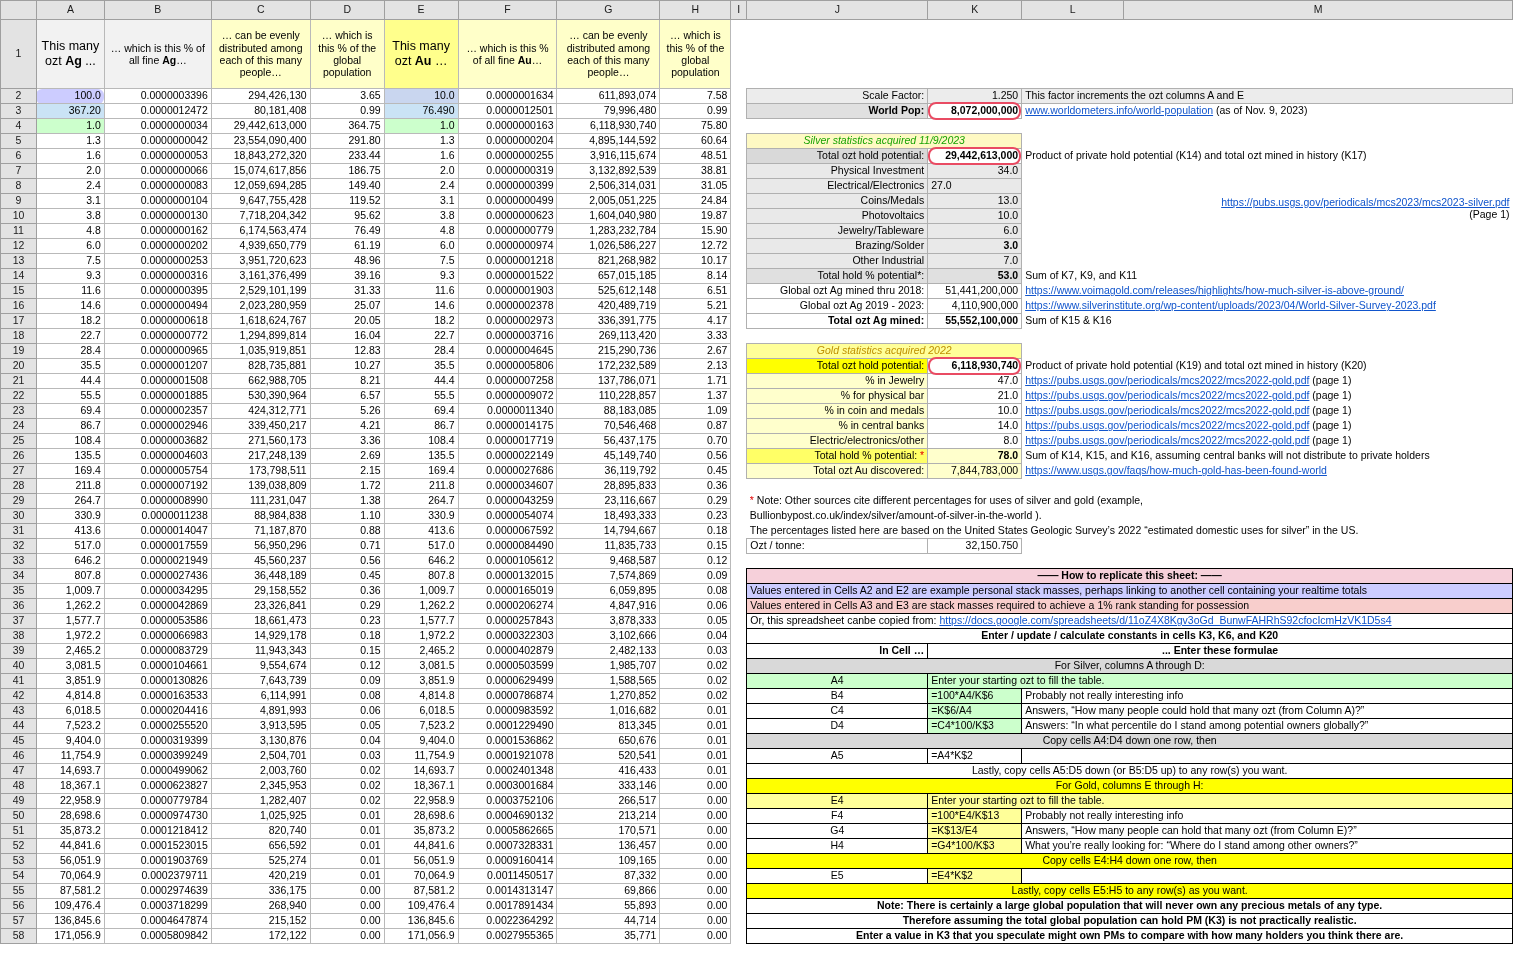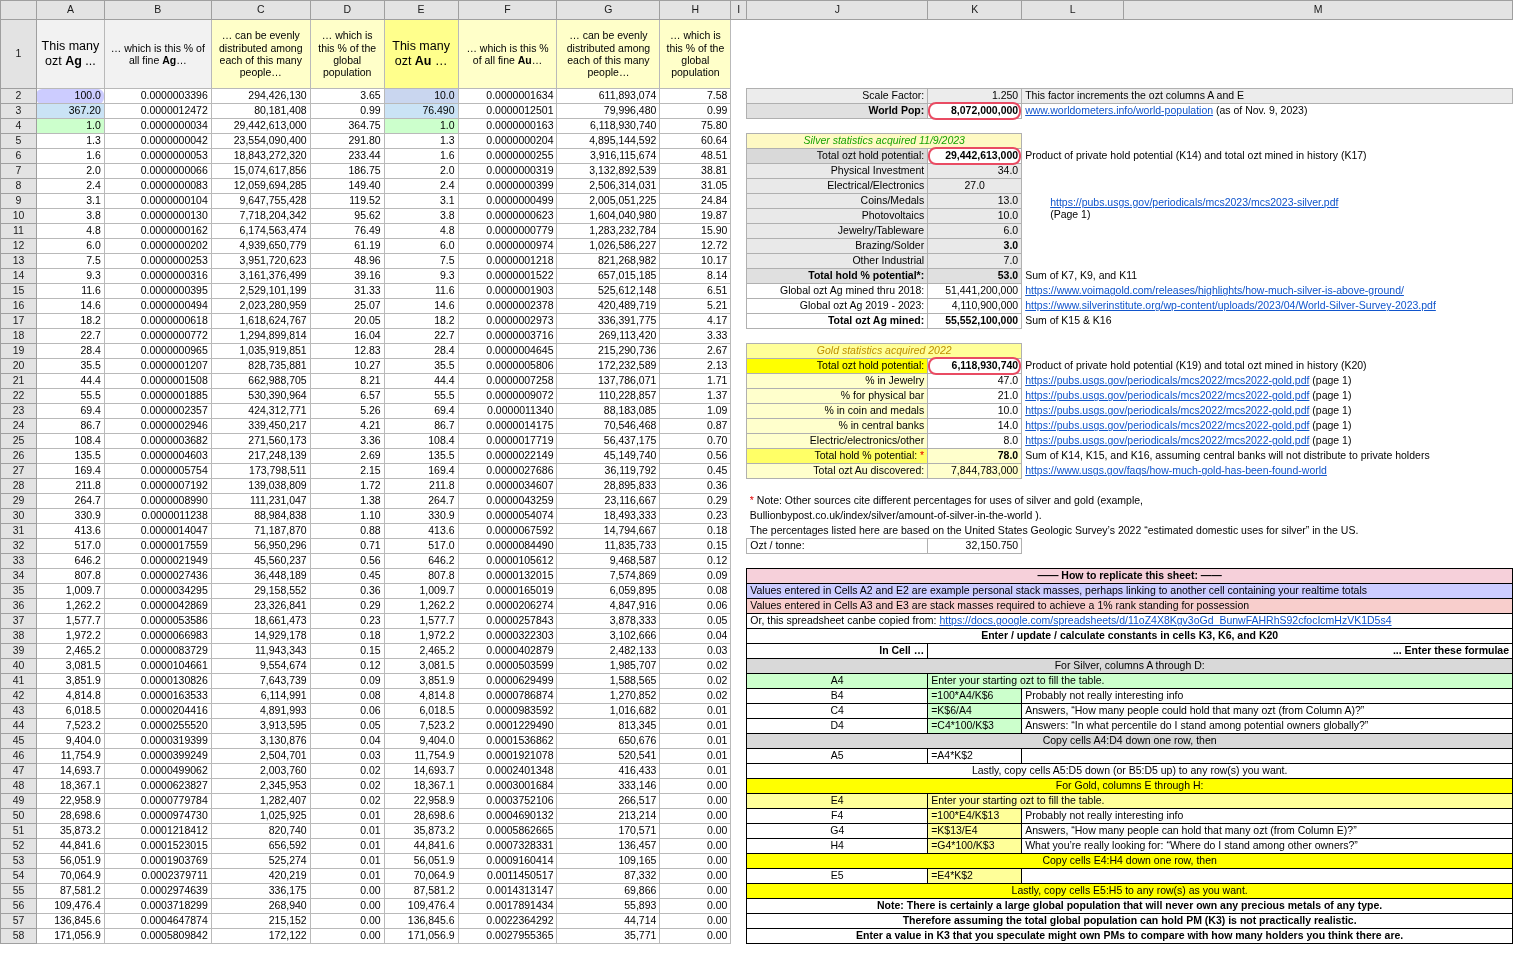--- a/index.html
+++ b/index.html
@@ -182,38 +182,38 @@
           <td class="gcell">2.4</td>
           <td class="gcell">0.0000000083</td>
           <td class="gcell">12,059,694,285</td>
           <td class="gcell">149.40</td>
           <td class="gcell">2.4</td>
           <td class="gcell">0.0000000399</td>
           <td class="gcell">2,506,314,031</td>
           <td class="gcell">31.05</td>
           <td class="blank"></td>
           <td class="rp bd-g" style="text-align: right; background: rgb(233, 233, 233);">Electrical/Electronics</td>
-          <td class="rp bd-g" style="text-align: center; background: rgb(233, 233, 233);">27.0</td>
+          <td class="rp bd-g" style="text-align: left; background: rgb(233, 233, 233);">27.0</td>
           <td class="blank"></td>
           <td class="blank"></td>
         </tr>
         <tr>
           <td class="rowhead">9</td>
           <td class="gcell">3.1</td>
           <td class="gcell">0.0000000104</td>
           <td class="gcell">9,647,755,428</td>
           <td class="gcell">119.52</td>
           <td class="gcell">3.1</td>
           <td class="gcell">0.0000000499</td>
           <td class="gcell">2,005,051,225</td>
           <td class="gcell">24.84</td>
           <td class="blank"></td>
           <td class="rp bd-g" style="text-align: right; background: rgb(233, 233, 233);">Coins/Medals</td>
           <td class="rp bd-g" style="text-align: right; background: rgb(233, 233, 233);">13.0</td>
-          <td class="rp" colspan="2" rowspan="2" style="text-align: left; padding-left: 28px;">
+          <td class="rp" colspan="2" rowspan="2" style="text-align: right; padding-left: 28px;">
             <div><span class="lnk">https://pubs.usgs.gov/periodicals/mcs2023/mcs2023-silver.pdf</span></div>
             <div>(Page 1)</div>
           </td>
         </tr>
         <tr>
           <td class="rowhead">10</td>
           <td class="gcell">3.8</td>
           <td class="gcell">0.0000000130</td>
           <td class="gcell">7,718,204,342</td>
           <td class="gcell">95.62</td>
@@ -277,21 +277,21 @@
           <td class="rowhead">14</td>
           <td class="gcell">9.3</td>
           <td class="gcell">0.0000000316</td>
           <td class="gcell">3,161,376,499</td>
           <td class="gcell">39.16</td>
           <td class="gcell">9.3</td>
           <td class="gcell">0.0000001522</td>
           <td class="gcell">657,015,185</td>
           <td class="gcell">8.14</td>
           <td class="blank"></td>
-          <td class="rp bd-g" style="text-align: right; background: rgb(224, 224, 224); font-weight: bold;">Total hold % potential*:</td>
+          <td class="rp bd-g" style="text-align: right; background: rgb(224, 224, 224); font-weight: normal;">Total hold % potential*:</td>
           <td class="rp bd-g" style="text-align: right; background: rgb(224, 224, 224); font-weight: bold;">53.0</td>
           <td class="rp" colspan="2" style="text-align: left;">Sum of K7, K9, and K11</td>
         </tr>
         <tr>
           <td class="rowhead">15</td>
           <td class="gcell">11.6</td>
           <td class="gcell">0.0000000395</td>
           <td class="gcell">2,529,101,199</td>
           <td class="gcell">31.33</td>
           <td class="gcell">11.6</td>
@@ -641,21 +641,21 @@
           <td class="gcell">2,465.2</td>
           <td class="gcell">0.0000083729</td>
           <td class="gcell">11,943,343</td>
           <td class="gcell">0.15</td>
           <td class="gcell">2,465.2</td>
           <td class="gcell">0.0000402879</td>
           <td class="gcell">2,482,133</td>
           <td class="gcell">0.03</td>
           <td class="blank"></td>
           <td class="rp bd-k" style="text-align: right; font-weight: bold;">In Cell …</td>
-          <td class="rp bd-k" colspan="3" style="text-align: right; font-weight: bold; margin-top: 30px;">... Enter these formulae</td>
+          <td class="rp bd-k" colspan="3" style="text-align: center; font-weight: bold; margin-top: 30px;">... Enter these formulae</td>
         </tr>
         <tr>
           <td class="rowhead">40</td>
           <td class="gcell">3,081.5</td>
           <td class="gcell">0.0000104661</td>
           <td class="gcell">9,554,674</td>
           <td class="gcell">0.12</td>
           <td class="gcell">3,081.5</td>
           <td class="gcell">0.0000503599</td>
           <td class="gcell">1,985,707</td>

